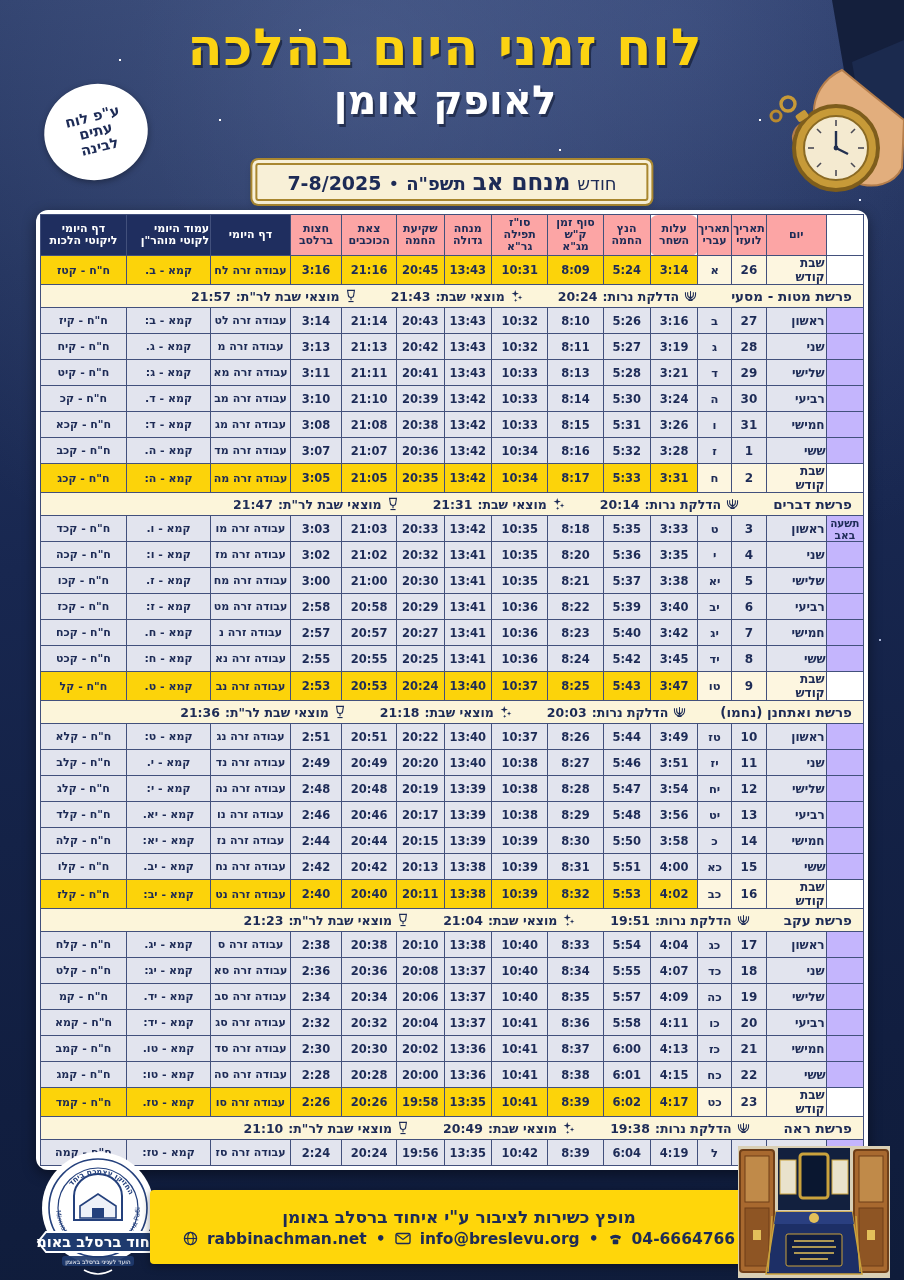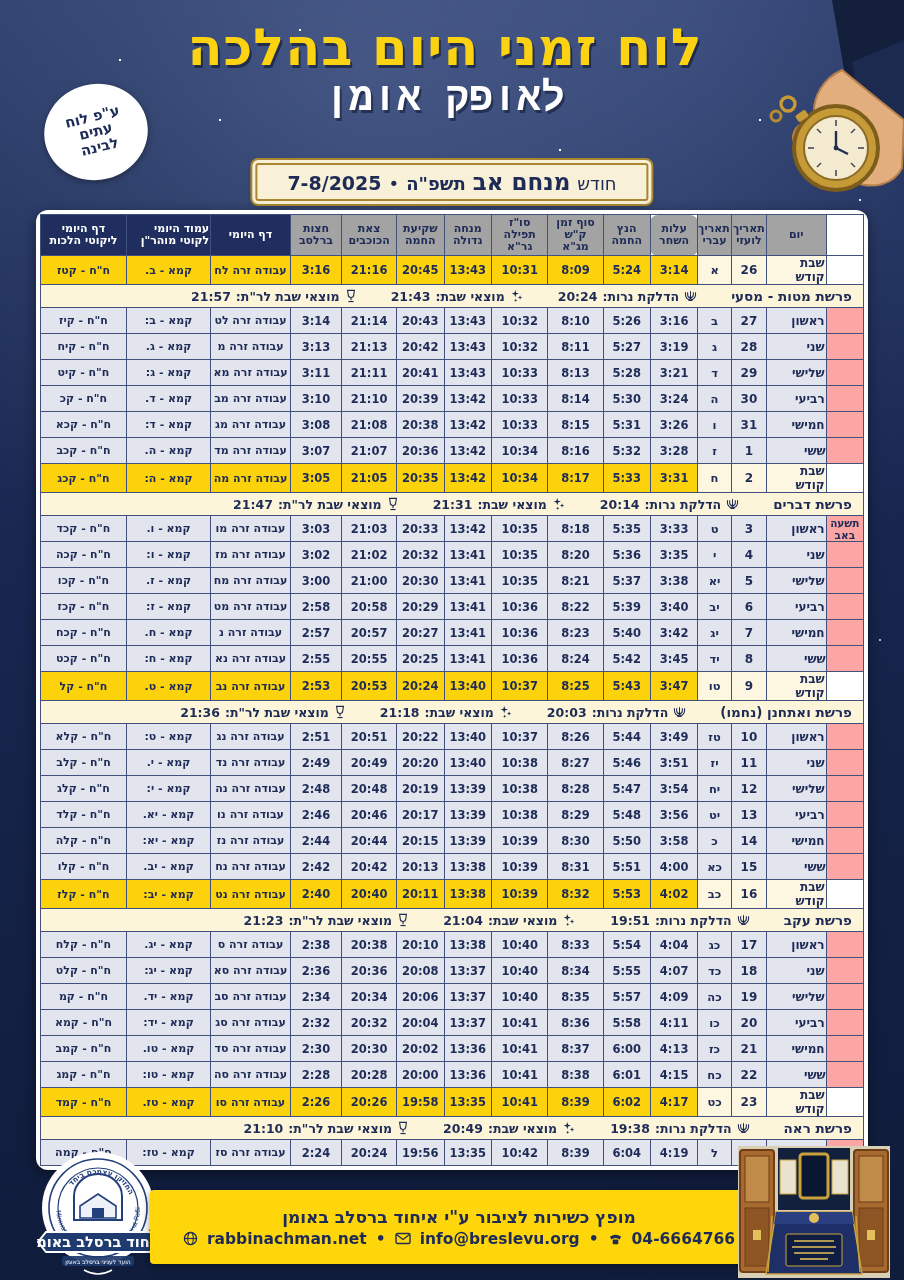--- a/index.html
+++ b/index.html
@@ -26,46 +26,46 @@
   .page{position:absolute;inset:0;}
   
   .badge{position:absolute;left:44px;top:84px;width:104px;height:96px;background:#fff;
     border-radius:50%;transform:rotate(-14deg);display:flex;align-items:center;justify-content:center;
     text-align:center;color:#1d2b56;font-weight:bold;font-size:14.5px;line-height:1.08;
     white-space:pre-line;box-shadow:0 2px 6px rgba(0,0,0,.35);}
   .titles{position:absolute;top:22px;left:140px;right:154px;text-align:center;direction:rtl;}
   .title-main{color:#fcd312;font-size:51px;font-weight:900;letter-spacing:1px;
     text-shadow:2px 3px 0 rgba(10,16,35,.55);line-height:1.0;}
   .title-sub{color:#ffffff;font-size:40px;font-weight:900;margin-top:4px;
-    text-shadow:2px 3px 0 rgba(10,16,35,.5);font-family:Liberation Mono, monospace;}
+    text-shadow:2px 3px 0 rgba(10,16,35,.5);}
   .hand{position:absolute;right:0;top:0;width:180px;height:225px;}
   .banner{position:absolute;top:163px;left:50%;transform:translateX(-50%);
     background:#f8f0d7;color:#1d2b56;padding:4px 30px;white-space:nowrap;direction:rtl;
     border:2px solid #a98730;box-shadow:0 0 0 3px #f8f0d7,0 0 0 5px #a98730,0 3px 8px rgba(0,0,0,.4);
     border-radius:3px;font-size:18px;display:flex;align-items:baseline;gap:7px;}
   .banner .b-month{font-weight:900;font-size:23px;}
   .banner .b-year{font-weight:700;}
   .banner .b-dates{font-weight:800;font-size:19px;direction:ltr;}
   
   .table-panel{position:absolute;left:36px;top:210px;width:832px;background:#fff;
     border-radius:12px;padding:4px;box-sizing:border-box;box-shadow:0 4px 14px rgba(0,0,0,.45);}
   table.zman{width:100%;border-collapse:collapse;table-layout:fixed;direction:rtl;}
   table.zman th,table.zman td{border:1px solid #42507c;overflow:hidden;text-align:center;
     color:#1d2b56;padding:0 1px;}
-  th.hd{background:#a3a3a3;height:40px;font-size:11px;font-weight:800;line-height:1.12;}
+  th.hd{background:#fca5a5;height:40px;font-size:11px;font-weight:800;line-height:1.12;}
   th.hd span{white-space:pre-line;display:block;}
   th.hd-dark{background:#1f2e5f;color:#fff;}
   th.hd-dark span{color:#fff;}
   th.hd-note{background:#ffffff;}
   tr.day td{height:25px;background:#e2e4ee;font-size:11.5px;font-weight:600;}
   tr.day td.c-day{font-weight:800;font-size:12px;padding-left:46px;}
   tr.day td.c-civil{font-weight:700;font-size:12px;}
   tr.day td.c-hebrew{font-size:11.5px;font-weight:700;}
   tr.day td.c-daf,tr.day td.c-amud,tr.day td.c-likutei{font-size:11px;font-weight:600;}
-  tr.day td.c-note{background:#fca5a5;font-size:10.5px;font-weight:800;padding:0;}
+  tr.day td.c-note{background:#c4b5fd;font-size:10.5px;font-weight:800;padding:0;}
   tr.shabbat td{background:#fcd30a;}
   tr.shabbat td.c-day,tr.shabbat td.c-civil,tr.shabbat td.c-hebrew{background:#fdf6e0;}
   tr.shabbat td.c-note{background:#ffffff;}
   tr.parasha td{background:#fcf5da;height:22px;}
   .pwrap{display:flex;align-items:center;gap:34px;direction:rtl;padding:0 10px;
     font-size:12.5px;color:#1d2b56;white-space:nowrap;}
   .pname{font-weight:900;font-size:13.5px;}
   .pitem{display:inline-flex;align-items:center;gap:5px;font-weight:700;}
   .pitem b{font-weight:800;}
   .picon svg{display:block;}

